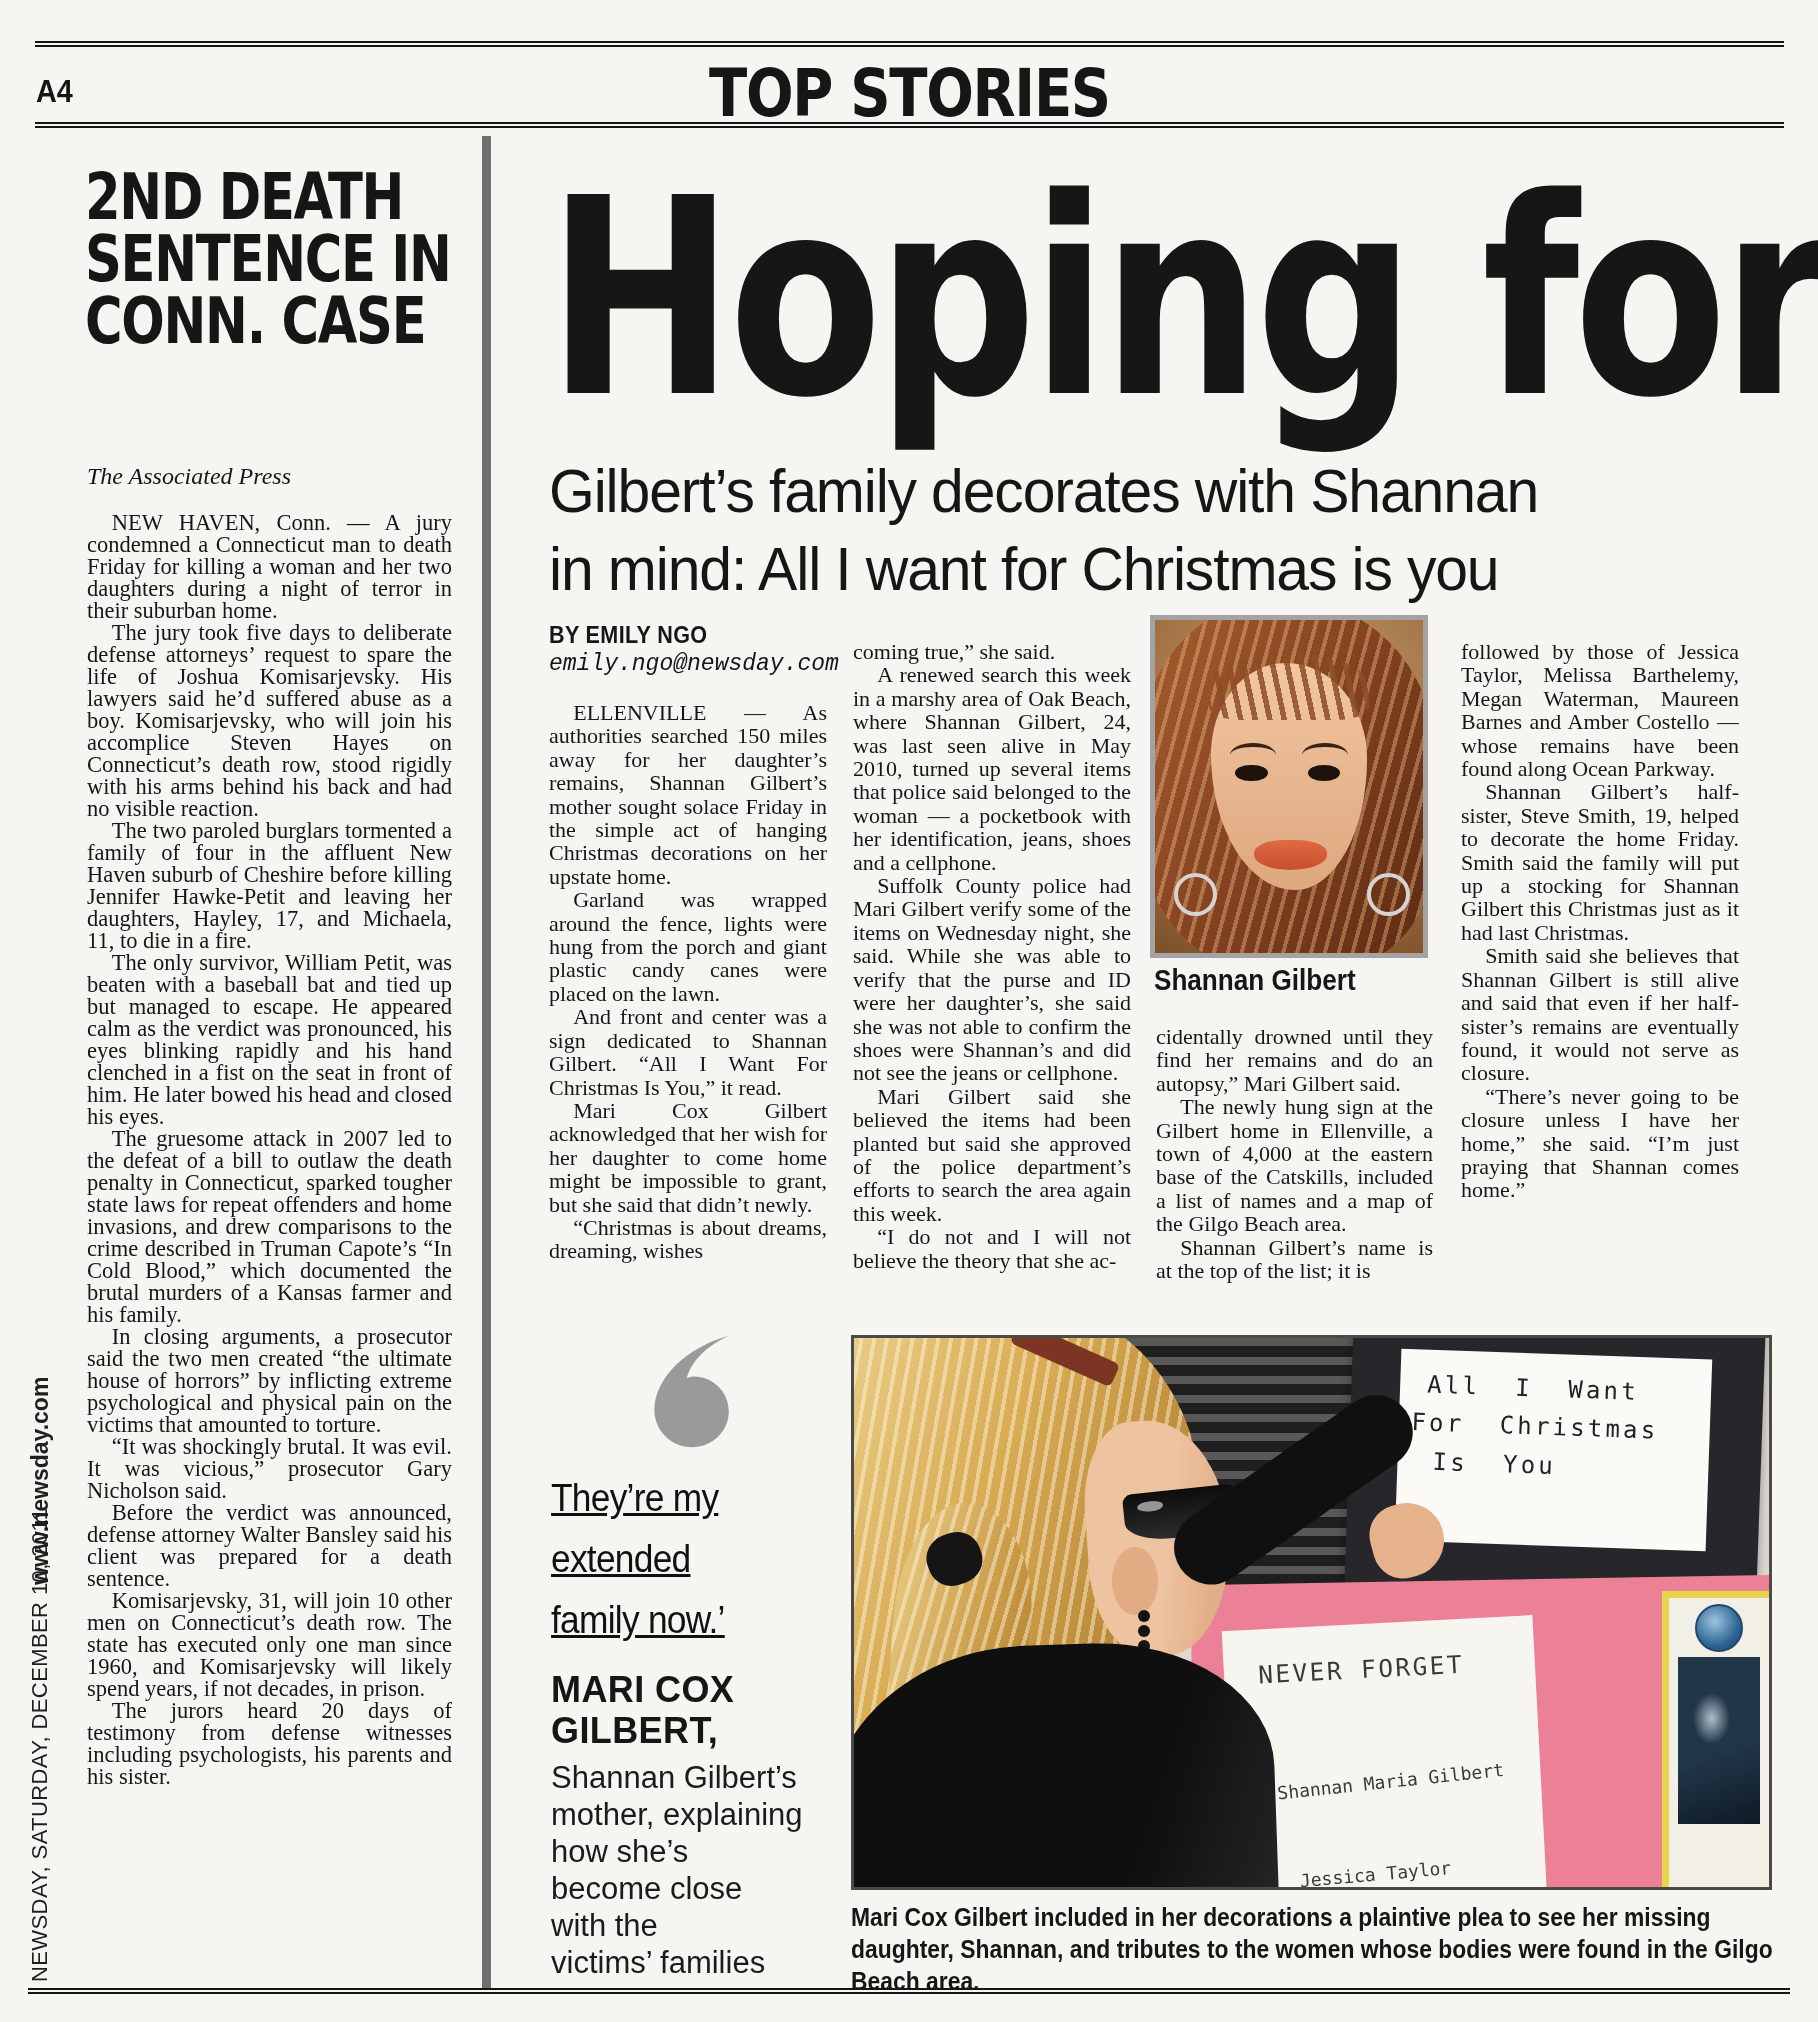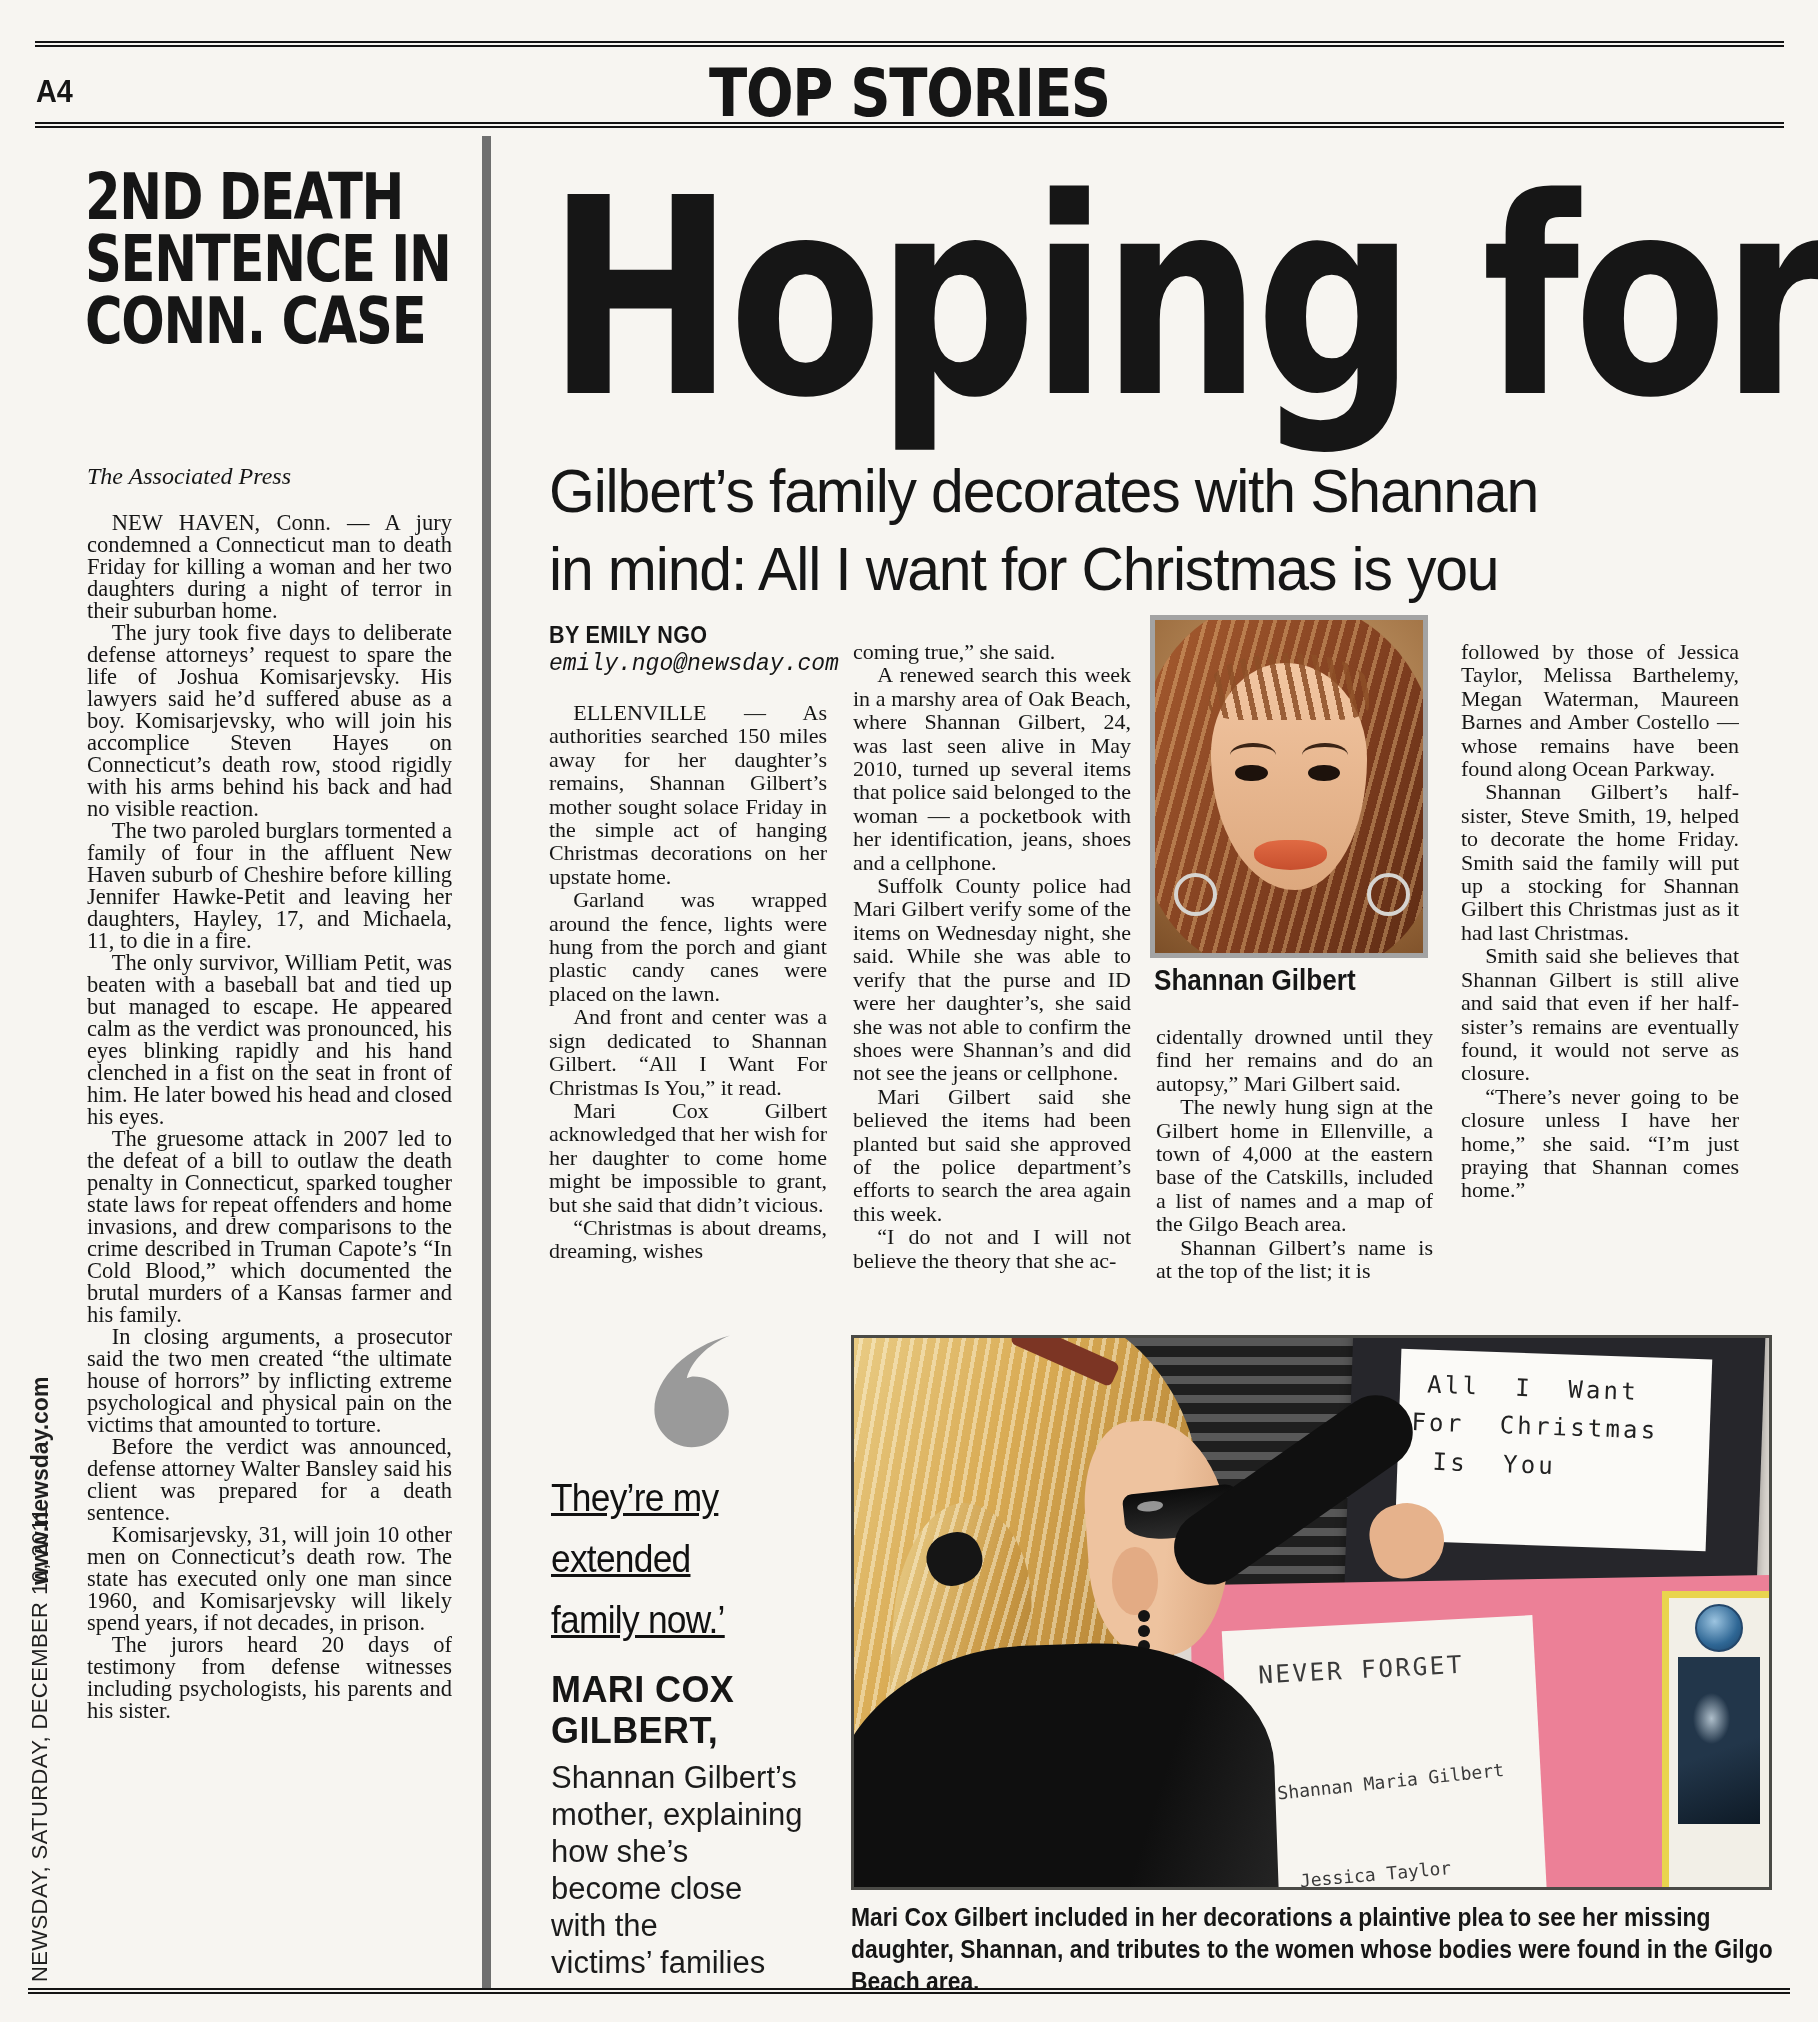--- a/index.html
+++ b/index.html
@@ -134,38 +134,39 @@
     <span class="cx">CONN. CASE</span>
   </div>
   <div class="abs serif-it ap-byline">The Associated Press</div>
   <div class="abs body left-body">
     <p>NEW HAVEN, Conn. — A jury condemned a Connecticut man to death Friday for killing a woman and her two daughters during a night of terror in their suburban home.</p>
     <p>The jury took five days to deliberate defense attorneys’ request to spare the life of Joshua Komisarjevsky. His lawyers said he’d suffered abuse as a boy. Komisarjevsky, who will join his accomplice Steven Hayes on Connecticut’s death row, stood rigidly with his arms behind his back and had no visible reaction.</p>
     <p>The two paroled burglars tormented a family of four in the affluent New Haven suburb of Cheshire before killing Jennifer Hawke-Petit and leaving her daughters, Hayley, 17, and Michaela, 11, to die in a fire.</p>
     <p>The only survivor, William Petit, was beaten with a baseball bat and tied up but managed to escape. He appeared calm as the verdict was pronounced, his eyes blinking rapidly and his hand clenched in a fist on the seat in front of him. He later bowed his head and closed his eyes.</p>
     <p>The gruesome attack in 2007 led to the defeat of a bill to outlaw the death penalty in Connecticut, sparked tougher state laws for repeat offenders and home invasions, and drew comparisons to the crime described in Truman Capote’s “In Cold Blood,” which documented the brutal murders of a Kansas farmer and his family.</p>
     <p>In closing arguments, a prosecutor said the two men created “the ultimate house of horrors” by inflicting extreme psychological and physical pain on the victims that amounted to torture.</p>
+    <p>“It was shockingly brutal. It was evil. It was vicious,” prosecutor Gary Nicholson said.</p>
     <p>Before the verdict was announced, defense attorney Walter Bansley said his client was prepared for a death sentence.</p>
     <p>Komisarjevsky, 31, will join 10 other men on Connecticut’s death row. The state has executed only one man since 1960, and Komisarjevsky will likely spend years, if not decades, in prison.</p>
     <p>The jurors heard 20 days of testimony from defense witnesses including psychologists, his parents and his sister.</p>
   </div>
 
   <div class="abs heavy headline">Hoping for</div>
   <div class="abs sans subhead">
     <span class="cx">Gilbert’s family decorates with Shannan</span>
     <span class="cx">in mind: All I want for Christmas is you</span>
   </div>
   <div class="abs sans byline">BY EMILY NGO</div>
   <div class="abs serif-it email">emily.ngo@newsday.com</div>
 
   <div class="col col1 body">
     <p>ELLENVILLE — As authorities searched 150 miles away for her daughter’s remains, Shannan Gilbert’s mother sought solace Friday in the simple act of hanging Christmas decorations on her upstate home.</p>
     <p>Garland was wrapped around the fence, lights were hung from the porch and giant plastic candy canes were placed on the lawn.</p>
     <p>And front and center was a sign dedicated to Shannan Gilbert. “All I Want For Christmas Is You,” it read.</p>
-    <p>Mari Cox Gilbert acknowledged that her wish for her daughter to come home might be impossible to grant, but she said that didn’t vicious.</p>
+    <p>Mari Cox Gilbert acknowledged that her wish for her daughter to come home might be impossible to grant, but she said that didn’t newly.</p>
     <p>“Christmas is about dreams, dreaming, wishes</p>
   </div>
   <div class="col col2 body">
     <p class="cont">coming true,” she said.</p>
     <p>A renewed search this week in a marshy area of Oak Beach, where Shannan Gilbert, 24, was last seen alive in May 2010, turned up several items that police said belonged to the woman — a pocketbook with her identification, jeans, shoes and a cellphone.</p>
     <p>Suffolk County police had Mari Gilbert verify some of the items on Wednesday night, she said. While she was able to verify that the purse and ID were her daughter’s, she said she was not able to confirm the shoes were Shannan’s and did not see the jeans or cellphone.</p>
     <p>Mari Gilbert said she believed the items had been planted but said she approved of the police department’s efforts to search the area again this week.</p>
     <p>“I do not and I will not believe the theory that she ac-</p>
   </div>
   <div class="col col3 body">

